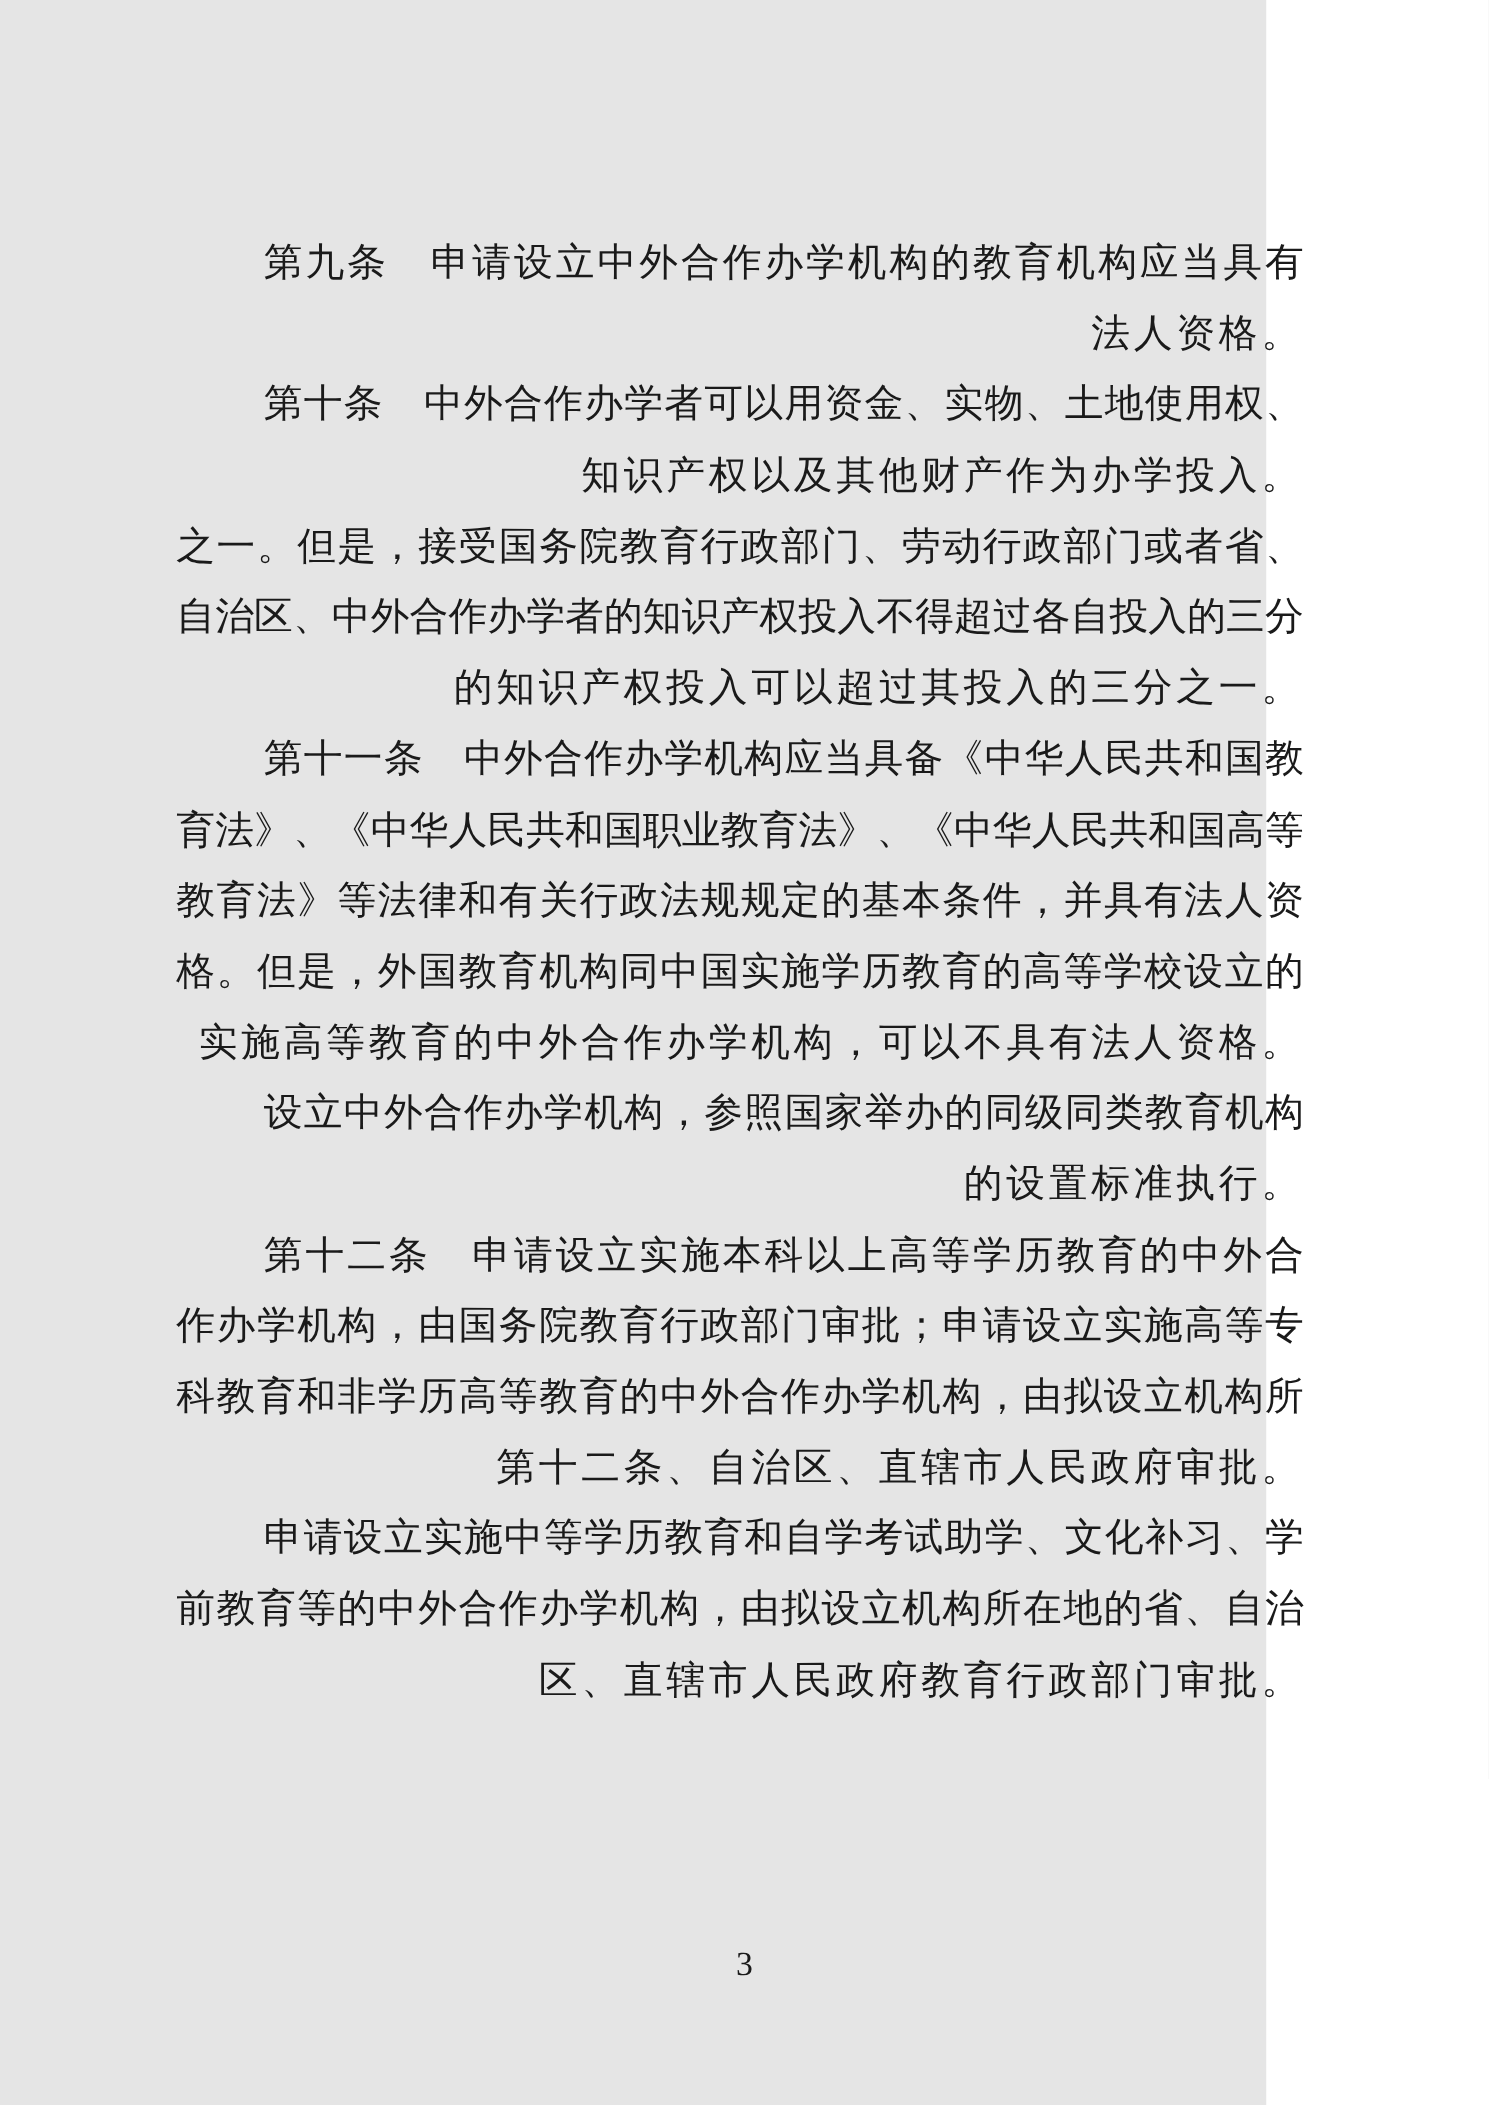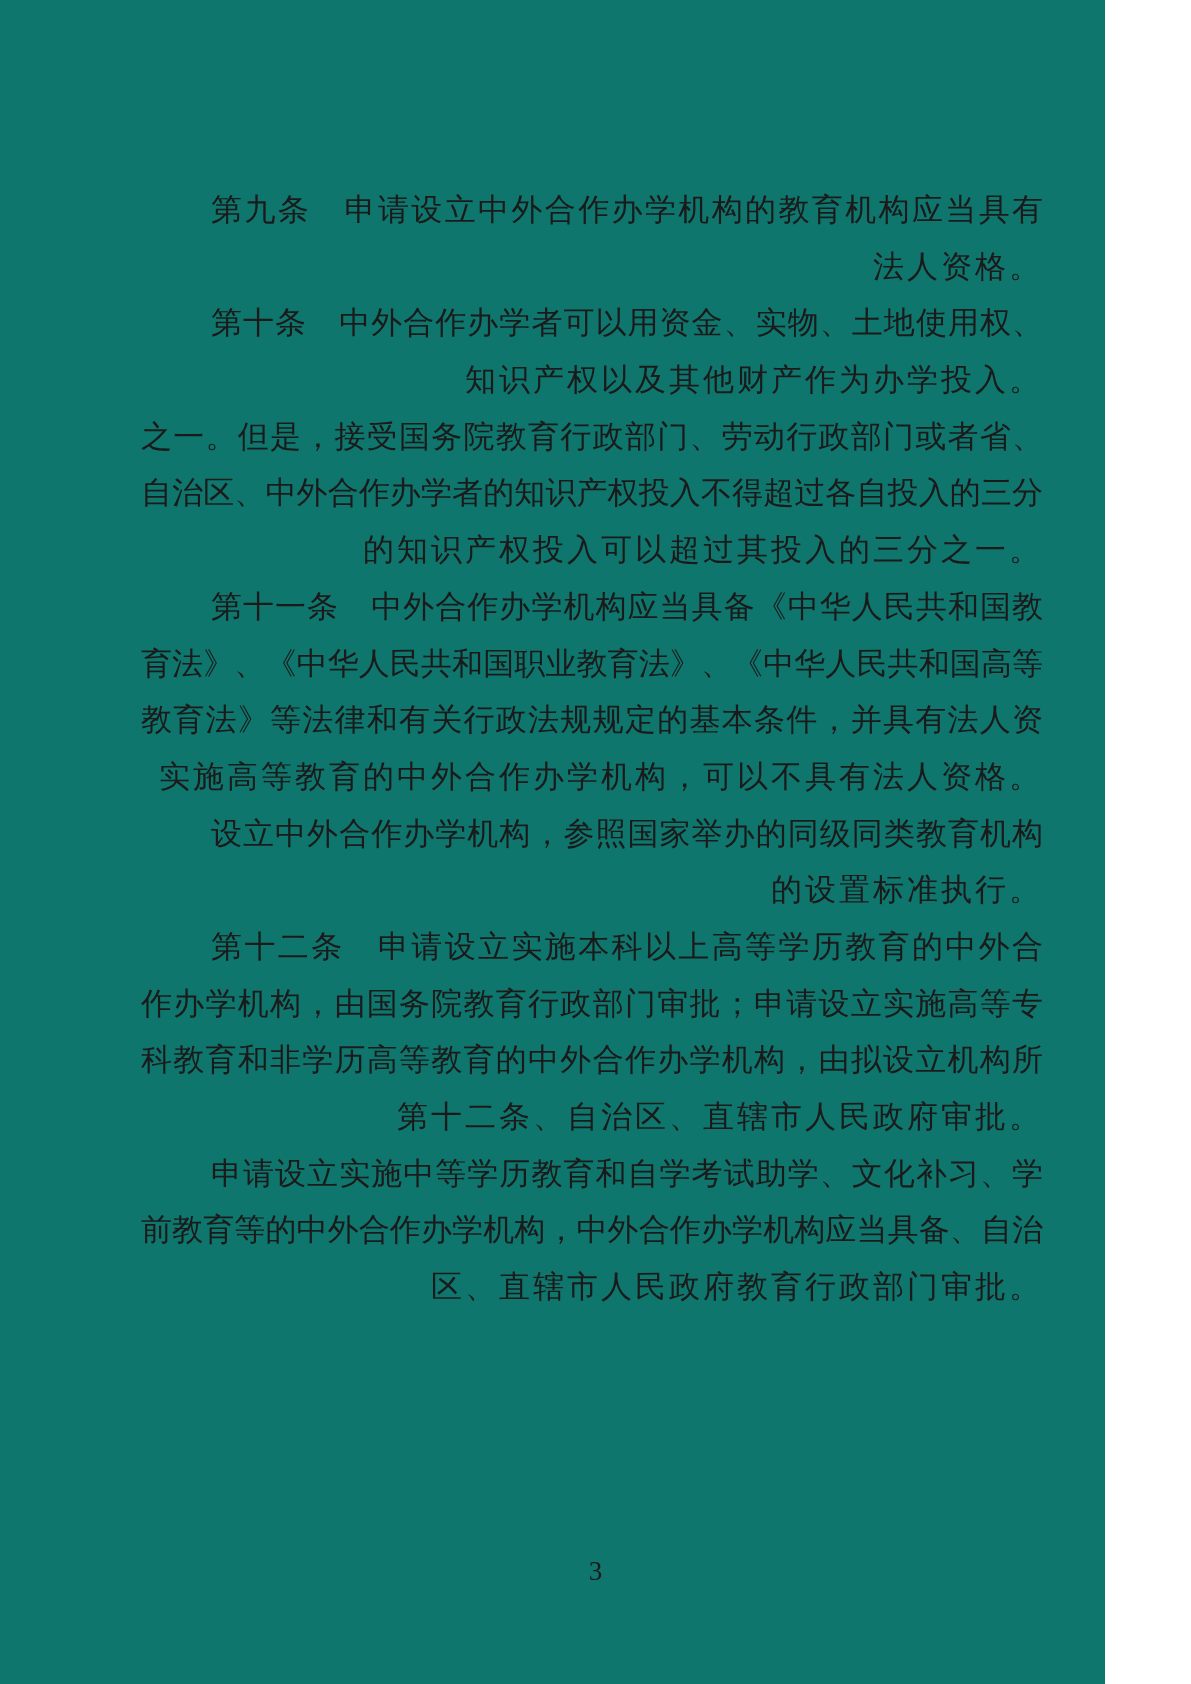--- a/index.html
+++ b/index.html
@@ -10,23 +10,23 @@
     width: 1191px;
     height: 1684px;
     background: #ffffff;
     position: relative;
     font-family: "Liberation Serif", serif;
     overflow: hidden;
   }
   .page {
     position: absolute;
     left: 0; top: 0;
-    width: 1105px;
+    width: 1013px;
     height: 1684px;
-    background: #0f766e;
+    background: #e5e5e5;
   }
   .text-block {
     position: absolute;
     left: 141px;
     top: 182px;
     width: 902px;
     color: #1a1a1a;
   }
   .line {
     height: 56.7px;
@@ -67,25 +67,26 @@
       <div class="line justify indent">第九条　申请设立中外合作办学机构的教育机构应当具有</div>
       <div class="line left">法人资格。</div>
       <div class="line justify indent">第十条　中外合作办学者可以用资金、实物、土地使用权、</div>
       <div class="line left">知识产权以及其他财产作为办学投入。</div>
       <div class="line justify">之一。但是，接受国务院教育行政部门、劳动行政部门或者省、</div>
       <div class="line justify">自治区、中外合作办学者的知识产权投入不得超过各自投入的三分</div>
       <div class="line left">的知识产权投入可以超过其投入的三分之一。</div>
       <div class="line justify indent">第十一条　中外合作办学机构应当具备《中华人民共和国教</div>
       <div class="line justify">育法》、《中华人民共和国职业教育法》、《中华人民共和国高等</div>
       <div class="line justify">教育法》等法律和有关行政法规规定的基本条件，并具有法人资</div>
+      <div class="line justify">格。但是，外国教育机构同中国实施学历教育的高等学校设立的</div>
       <div class="line left">实施高等教育的中外合作办学机构，可以不具有法人资格。</div>
       <div class="line justify indent">设立中外合作办学机构，参照国家举办的同级同类教育机构</div>
       <div class="line left">的设置标准执行。</div>
       <div class="line justify indent">第十二条　申请设立实施本科以上高等学历教育的中外合</div>
       <div class="line justify">作办学机构，由国务院教育行政部门审批；申请设立实施高等专</div>
       <div class="line justify">科教育和非学历高等教育的中外合作办学机构，由拟设立机构所</div>
       <div class="line left">第十二条、自治区、直辖市人民政府审批。</div>
       <div class="line justify indent">申请设立实施中等学历教育和自学考试助学、文化补习、学</div>
-      <div class="line justify">前教育等的中外合作办学机构，中外合作办学机构应当具备、自治</div>
+      <div class="line justify">前教育等的中外合作办学机构，由拟设立机构所在地的省、自治</div>
       <div class="line left">区、直辖市人民政府教育行政部门审批。</div>
     </div>
   <div class="page-number">3</div>
 </div>
 
 </body></html>

